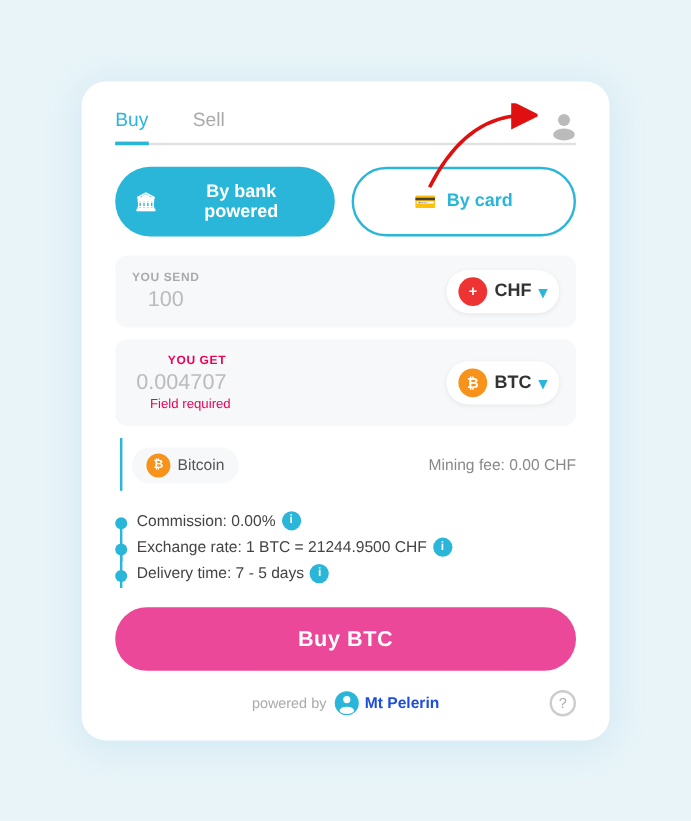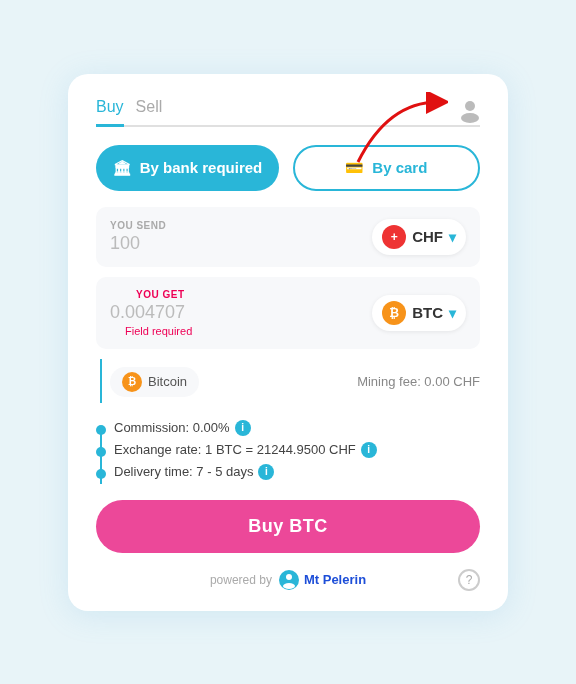--- a/index.html
+++ b/index.html
@@ -24,21 +24,21 @@
       position: absolute;
       top: 22px;
       right: 24px;
       width: 28px;
       height: 28px;
       cursor: pointer;
     }
     
     .tabs {
       display: flex;
-      gap: 12px;
+      gap: 37px;
       margin-bottom: 0;
       border-bottom: 2px solid #e0e0e0;
       padding-bottom: 0;
     }
     .tab {
       font-size: 16px;
       font-weight: 500;
       color: #aaa;
       padding-bottom: 8px;
       cursor: pointer;
@@ -88,20 +88,21 @@
     }
     
     .input-section {
       background: #f7f8fa;
       border-radius: 10px;
       padding: 12px 14px;
       margin-bottom: 10px;
       display: flex;
       align-items: center;
       justify-content: space-between;
+      text-align: center;
     }
     .input-label {
       font-size: 10px;
       font-weight: 700;
       color: #aaa;
       text-transform: uppercase;
       letter-spacing: 0.5px;
       margin-bottom: 2px;
     }
     .input-label.red { color: #e05; margin-left: 26px; }
@@ -290,21 +291,21 @@
   
   <div class="tabs">
     <div class="tab active">Buy</div>
     <div class="tab">Sell</div>
   </div>
 
   
   <div class="payment-row">
     <button class="btn-bank">
       <span>🏛</span>
-      <span>By bank required</span>
+      <span>By bank powered</span>
     </button>
     <button class="btn-card">
       <span>💳</span>
       <span>By card</span>
     </button>
   </div>
 
   
   <div class="input-section">
     <div>

